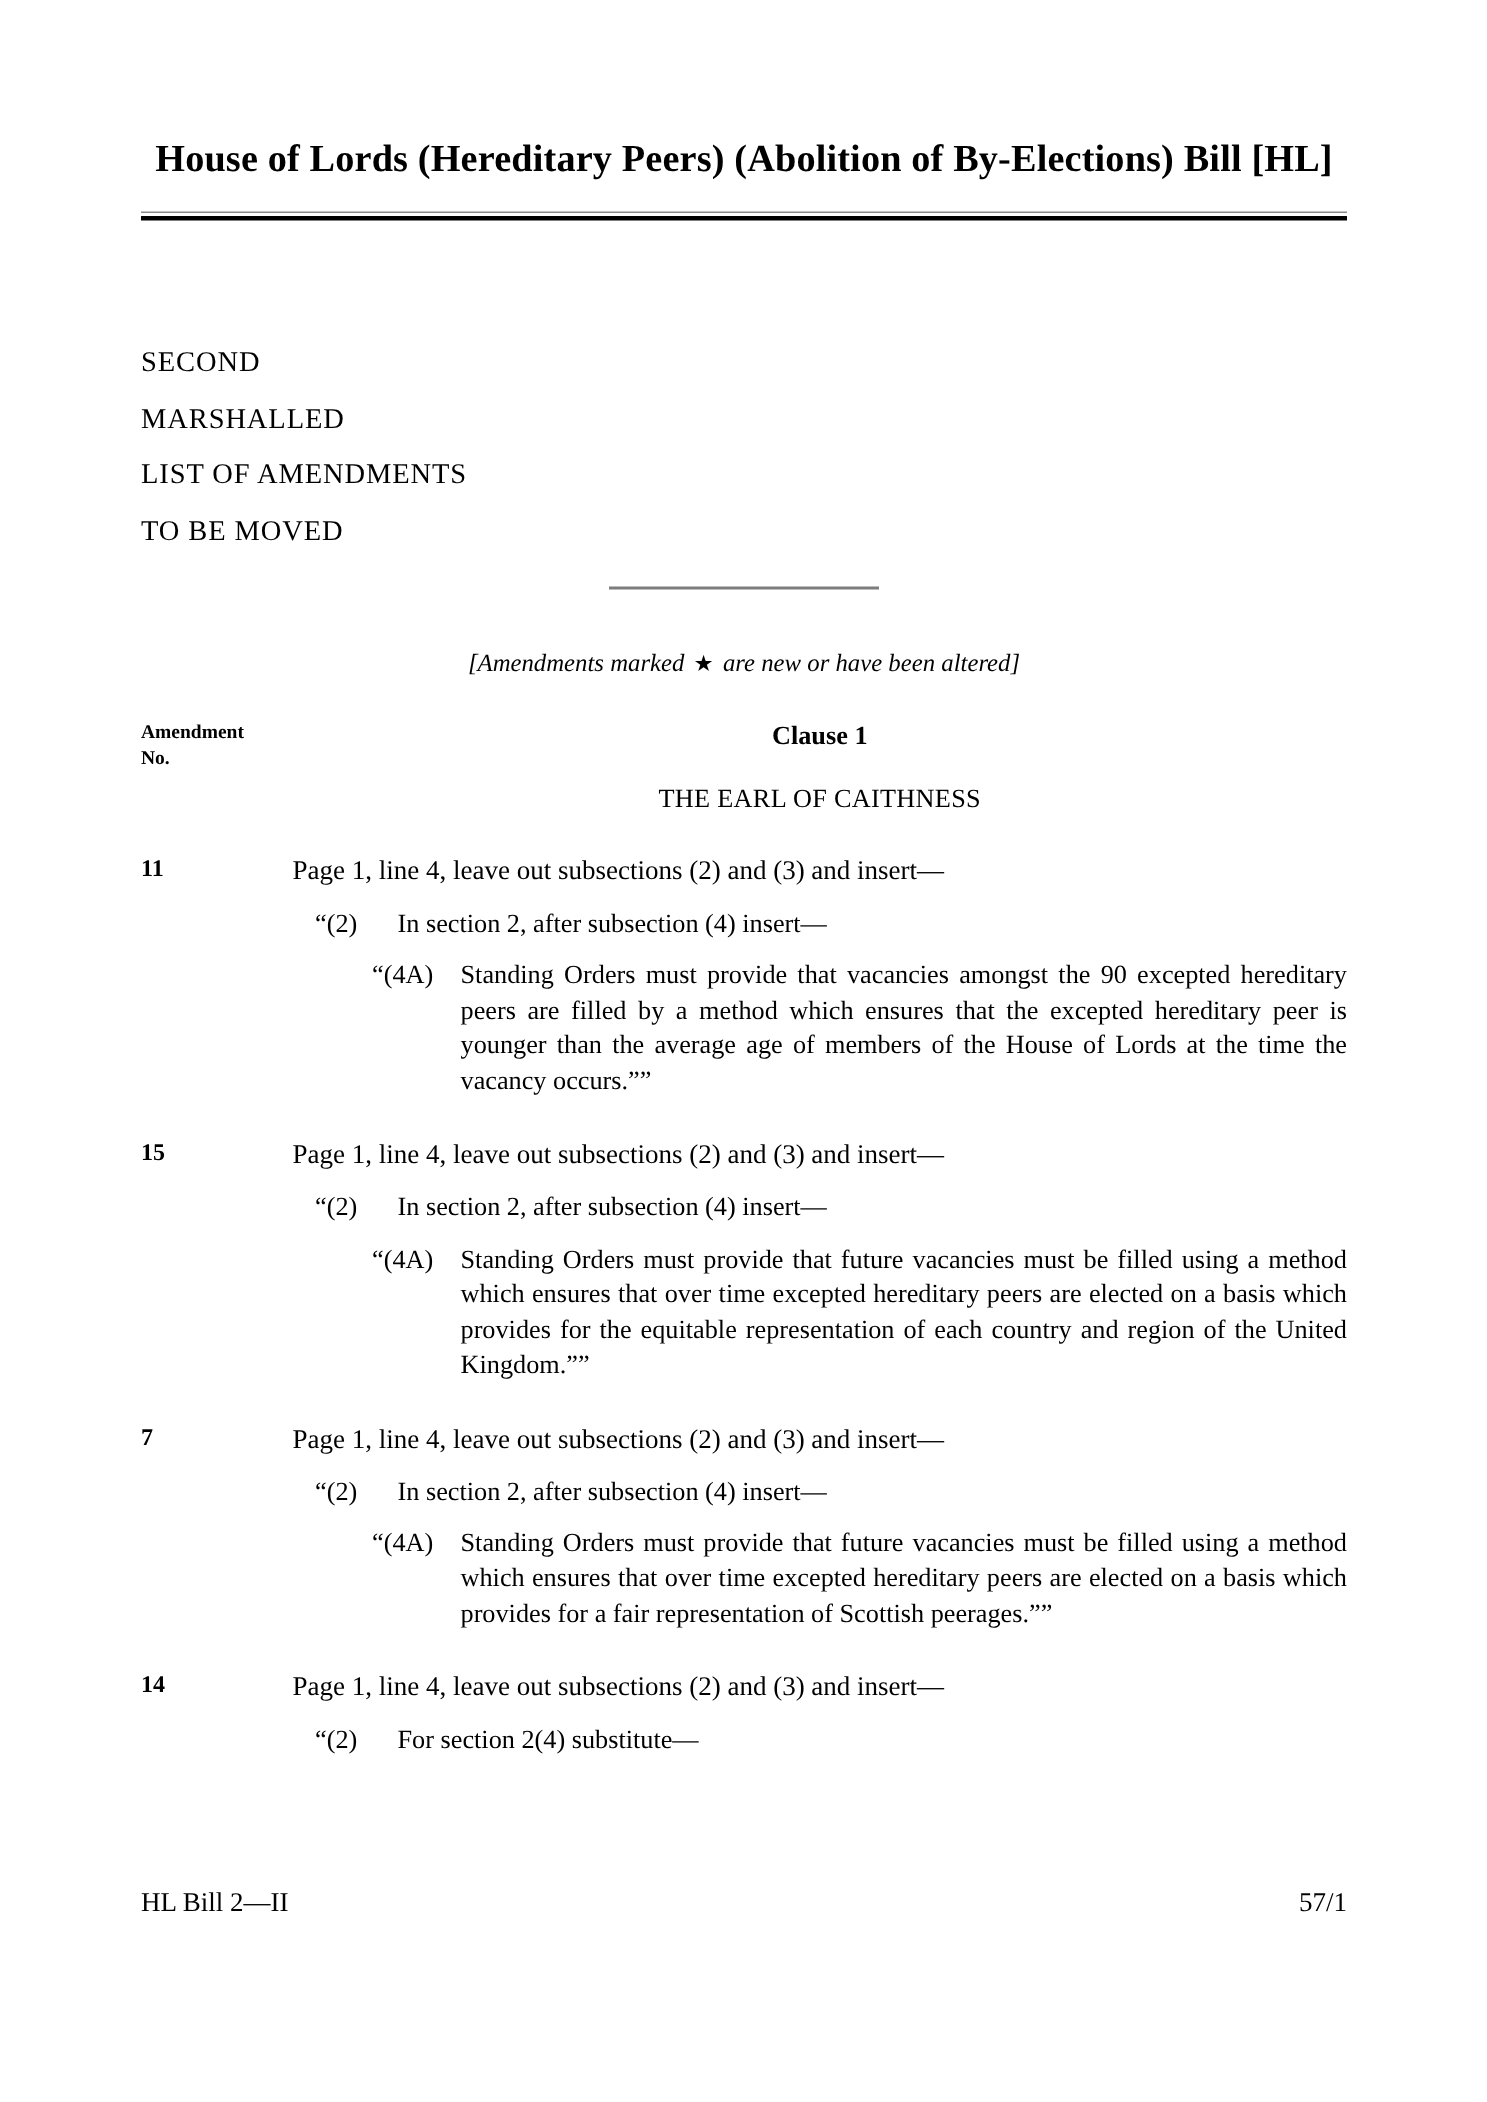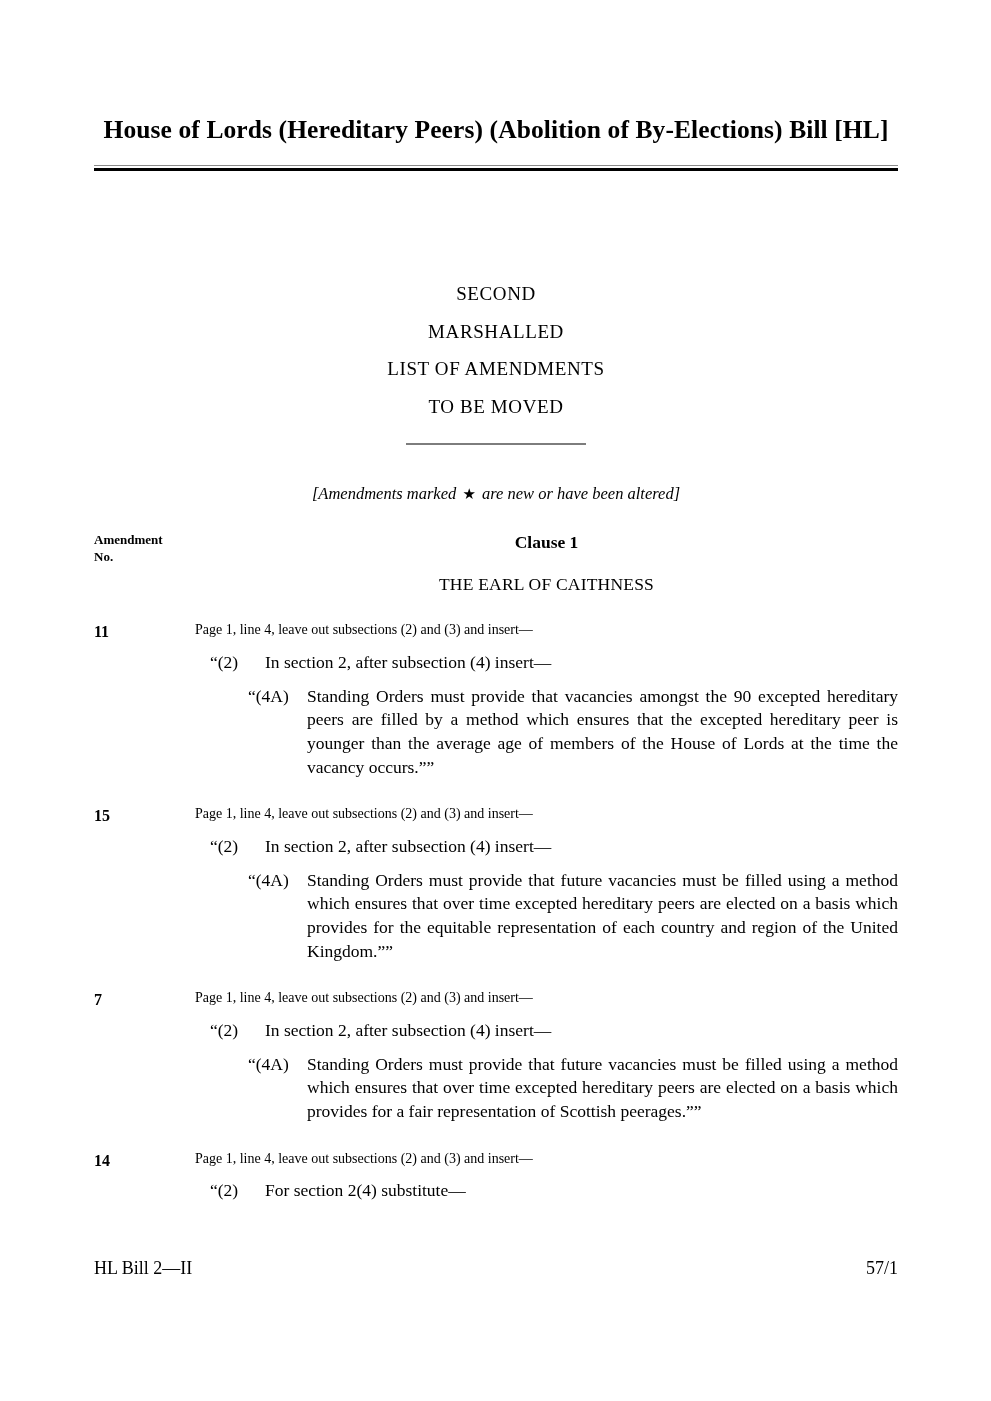--- a/index.html
+++ b/index.html
@@ -27,21 +27,21 @@
   .content {
     position: absolute;
     left: 94px;
     top: 0;
     width: 804px;
   }
 
   
   .doc-title {
     margin: 0;
-    padding-top: 112px;
+    padding-top: 88px;
     font-size: 25.5px;
     font-weight: bold;
     line-height: 1.42;
     text-align: center;
     letter-spacing: 0.1px;
   }
 
   .title-rule {
     margin-top: 17px;
     width: 100%;
@@ -58,22 +58,21 @@
   .title-rule .thick {
     position: absolute;
     left: 0; top: 3px;
     width: 100%;
     height: 3px;
     background: #000000;
   }
 
   
   .heading-block {
-    margin-top: 104px;
-    text-align: center;
+    margin-top: 76px;
   }
   .heading-block .hline {
     font-size: 19px;
     line-height: 1.98;
     letter-spacing: 0.6px;
   }
 
   .short-divider {
     margin: 17px auto 0 auto;
     width: 180px;
@@ -139,21 +138,21 @@
     position: absolute;
     left: 0;
     top: 0;
     width: 90px;
     font-size: 16px;
     font-weight: bold;
     line-height: 1.33;
   }
   .lede {
     margin-left: 101px;
-    font-size: 14px;
+    font-size: 18px;
     line-height: 1.33;
   }
 
   .lvl2 {
     margin-left: 116px;
     margin-top: 11px;
     font-size: 17.5px;
     line-height: 1.33;
     position: relative;
     padding-left: 55px;

